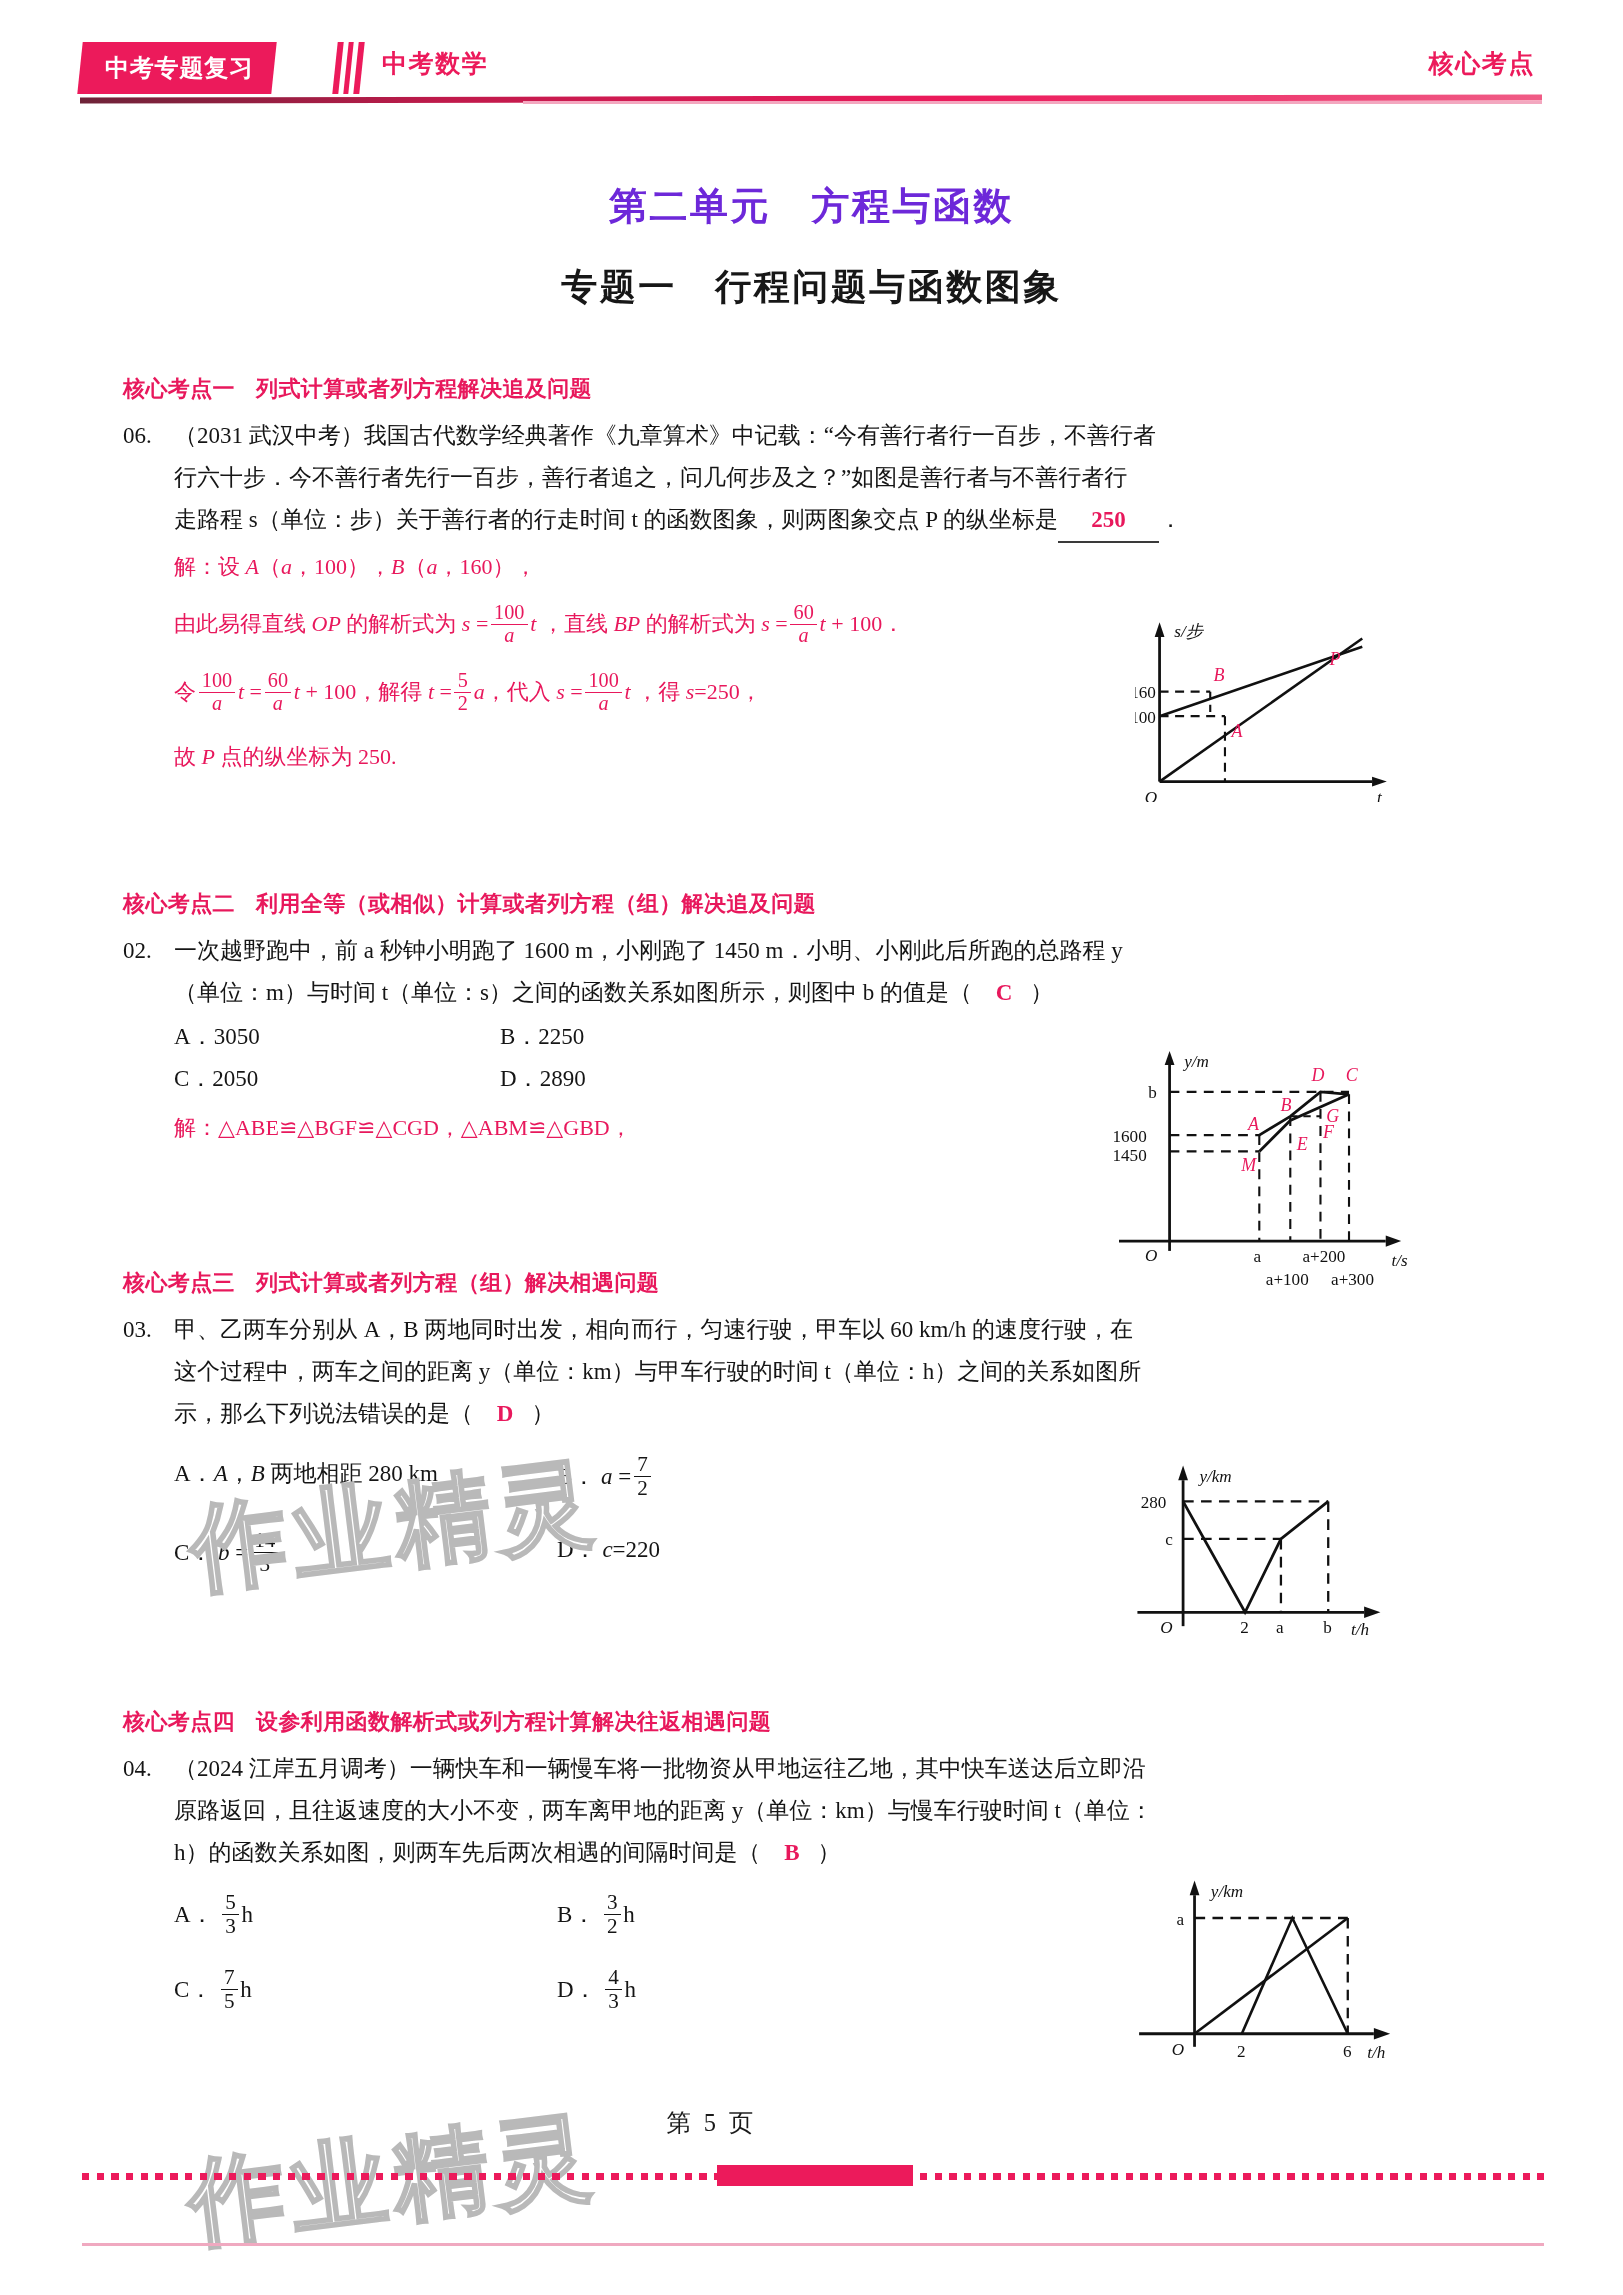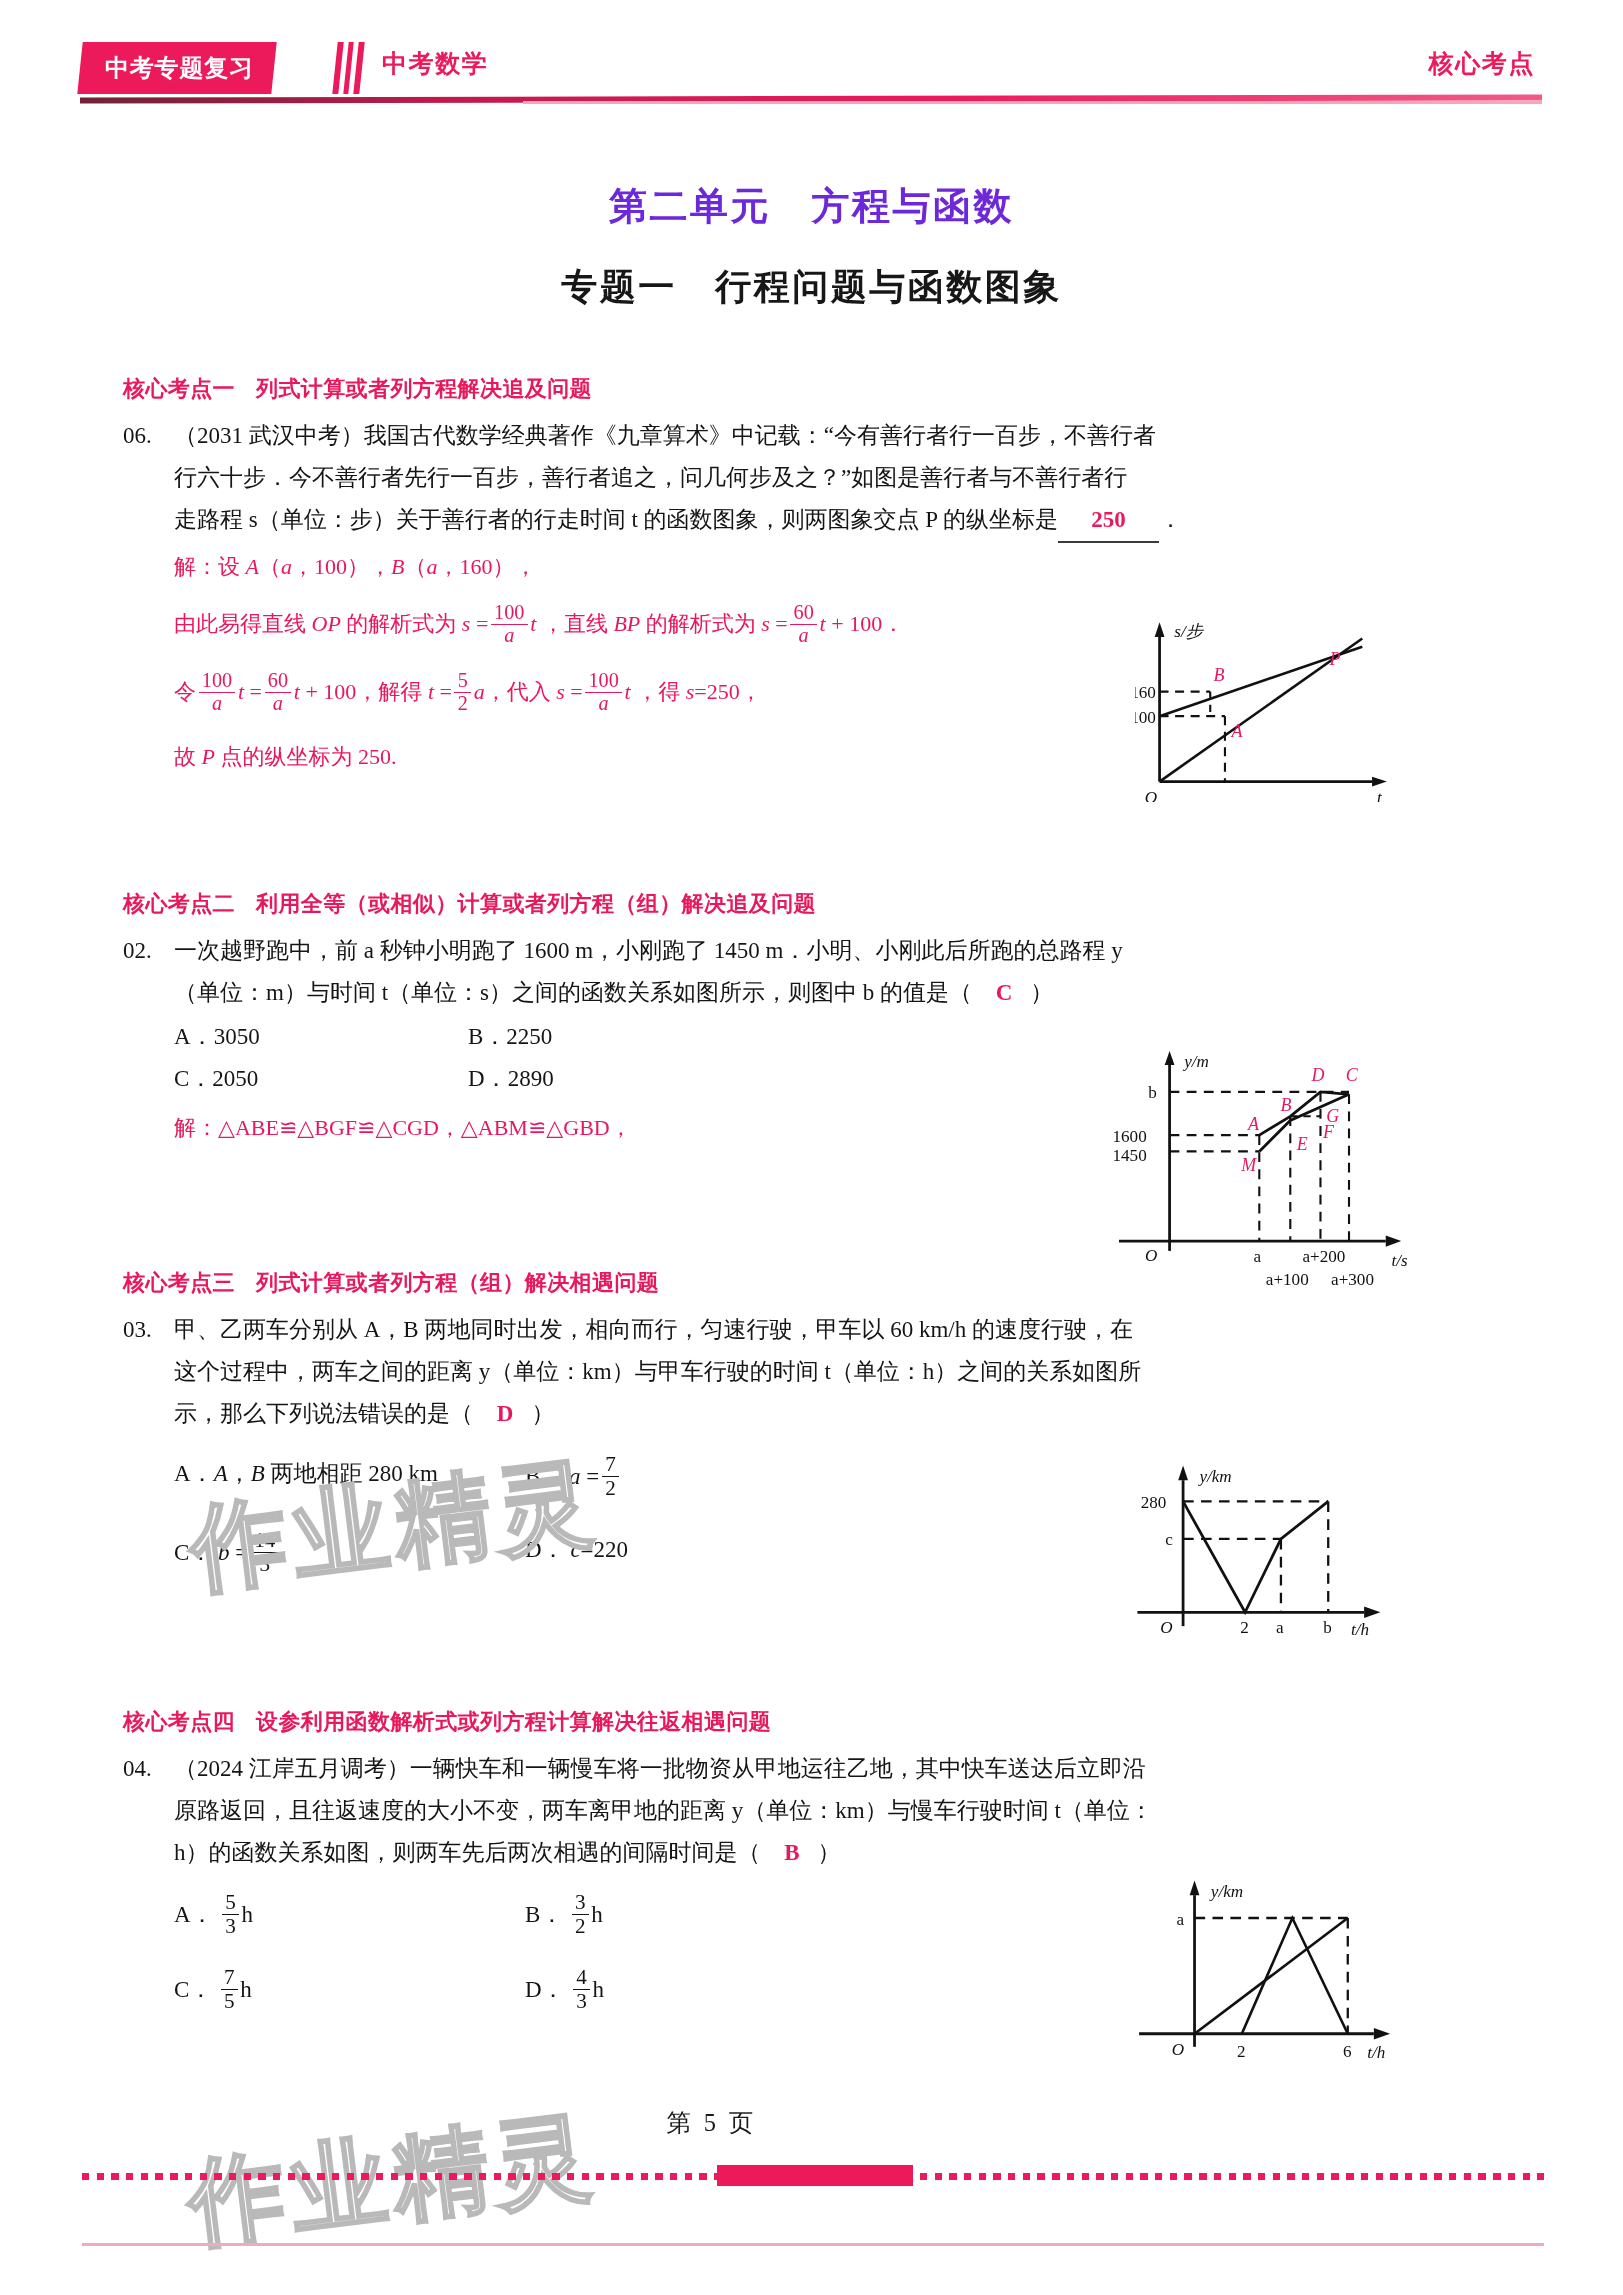--- a/index.html
+++ b/index.html
@@ -88,21 +88,21 @@
   .q-body { font-size: 23px; line-height: 42px; color: #151515; }
   .q-num { position: absolute; left: 0; }
   .indent { margin-left: 51px; }
   .ans-red { color: #e8185c; font-weight: bold; }
   .blank-ans {
     display: inline-block; min-width: 101px; text-align: center;
     color: #e8185c; font-weight: bold;
     border-bottom: 2px solid #3a3a3a;
   }
   .sol { color: #e8185c; font-size: 22px; line-height: 44px; }
-  .opts { display: flex; font-size: 23px; }
+  .opts { display: flex; font-size: 23px; gap: 32px; }
   .opt { width: 294px; }
   .opt-wide { width: 351px; }
 
   
   .frac {
     display: inline-block; vertical-align: -0.52em;
     text-align: center; line-height: 1.08; margin: 0 2.5px;
     font-size: 0.92em;
   }
   .frac .num { display: block; padding: 0 3.3px; }

